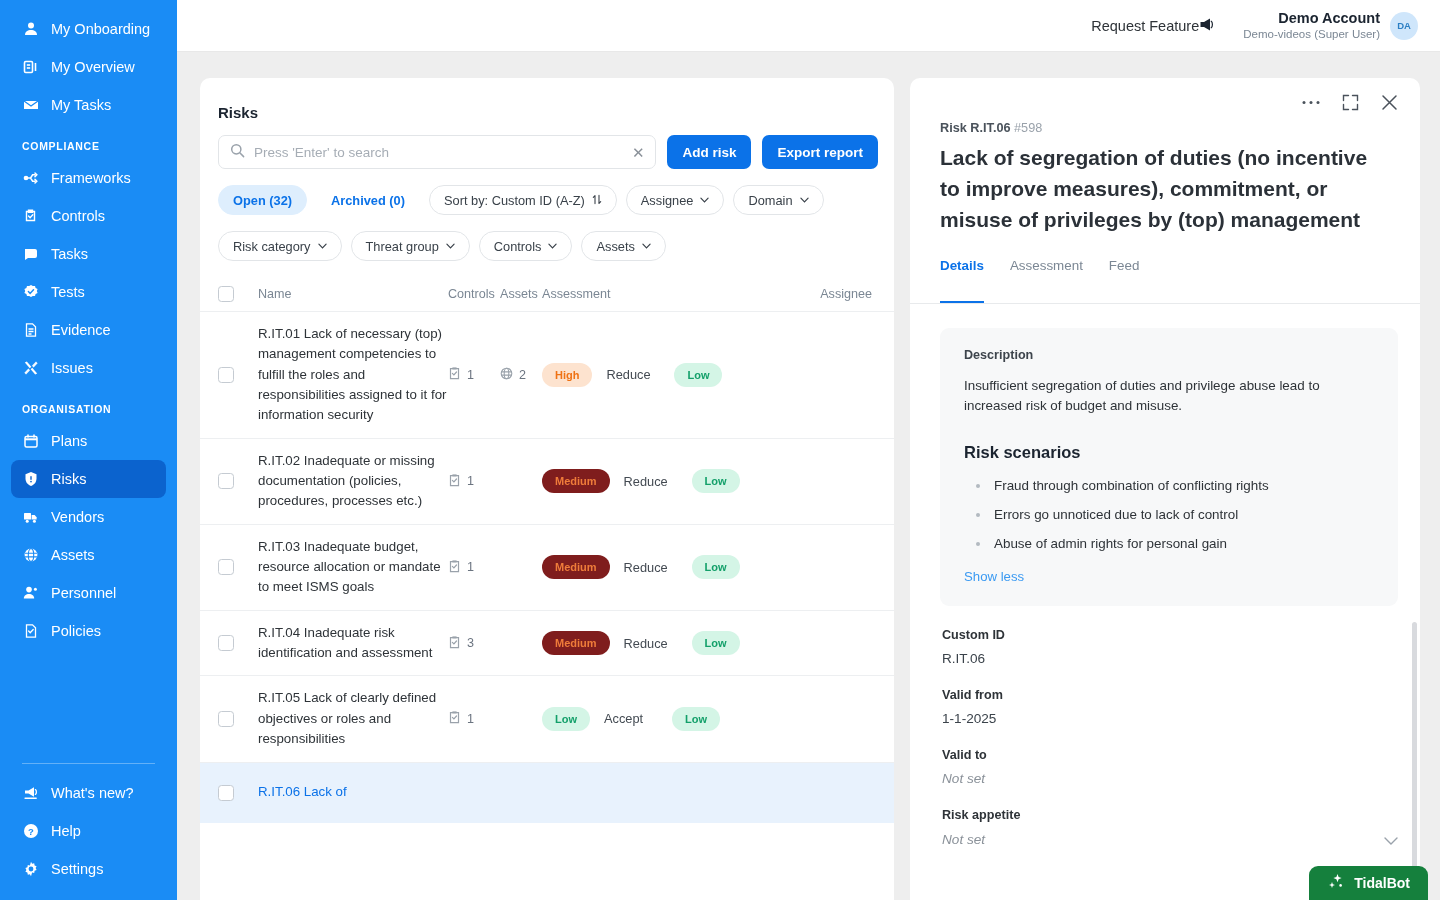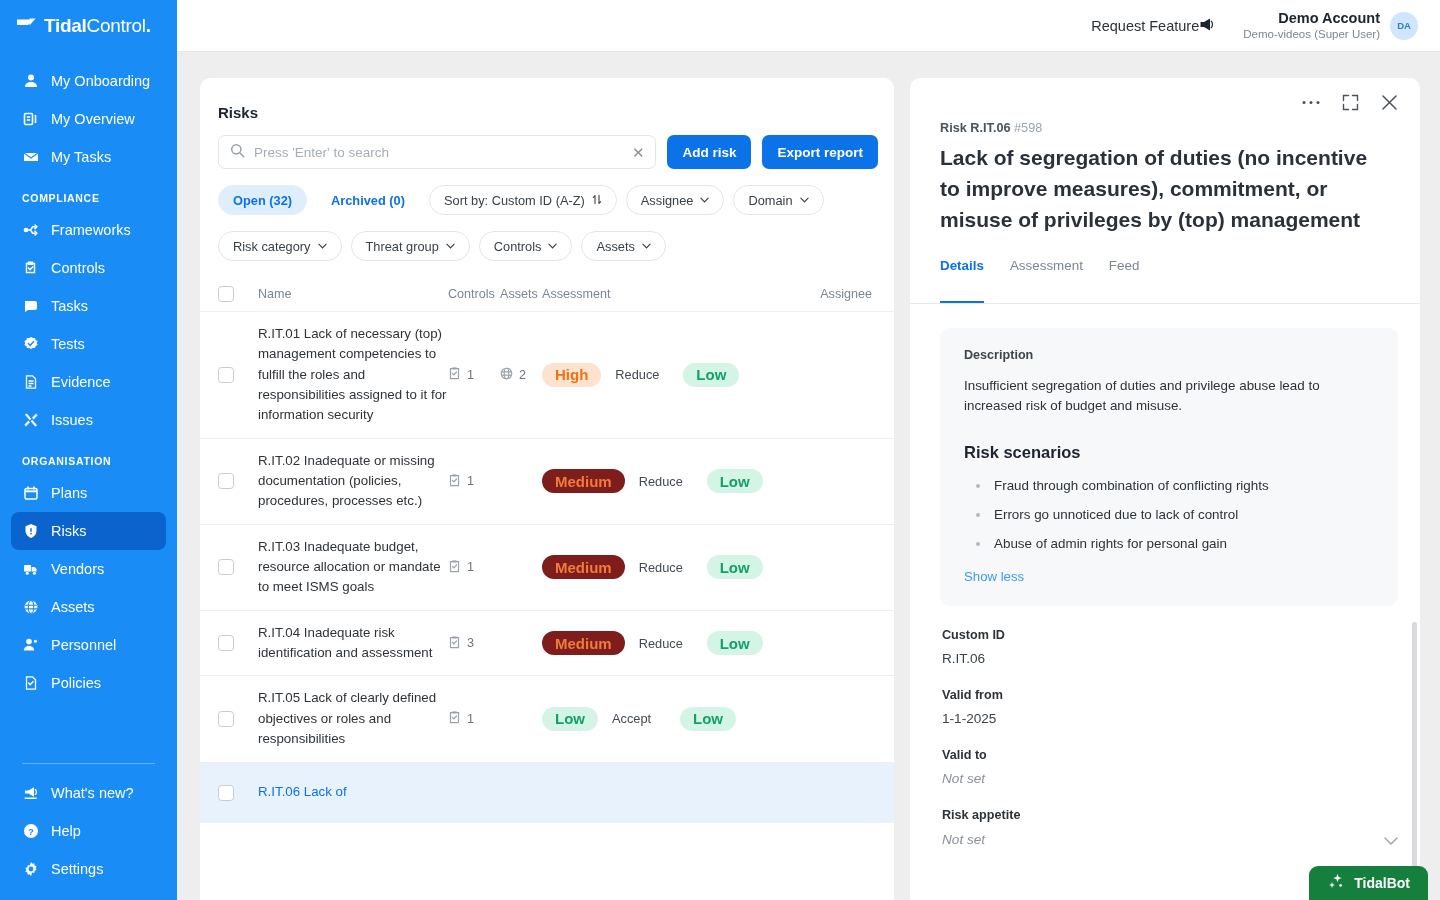--- a/index.html
+++ b/index.html
@@ -129,21 +129,21 @@
     border-bottom: 1px solid #edeff1; min-height: 60px;
   }
   .trow.selected { background: #e8f2fd; border-bottom: none; }
   .trow.selected .risk-name { color: #0b72e8; font-weight: 500; }
   .risk-name { font-size: 13.3px; color: #2e3338; line-height: 1.53; padding: 12px 0; }
   .cell-icon { display: flex; align-items: center; gap: 6px; font-size: 12.6px; color: #6b7480; }
   .assessment-cell { display: flex; align-items: center; gap: 14px; }
   .badge {
     display: inline-flex; align-items: center; justify-content: center;
     height: 24px; min-width: 48px; padding: 0 13px; border-radius: 13px;
-    font-size: 15px; font-weight: 600;
+    font-size: 11px; font-weight: 600;
   }
   .badge.high { background: #fde3cf; color: #ef7214; }
   .badge.medium { background: #7f1d1d; color: #ef7c3a; }
   .badge.low { background: #d4f5e6; color: #14a06a; }
   .treatment { font-size: 12.8px; color: #434a52; width: 54px; }
 
   
   .detail-card {
     position: absolute; left: 733px; top: 26px;
     width: 510px; height: 852px;
@@ -202,30 +202,20 @@
     position: absolute; right: 12px; bottom: 0;
     height: 34px; background: #15803d; color: #fff;
     border-radius: 9px 9px 0 0; display: flex; align-items: center;
     gap: 9px; padding: 0 18px; font-size: 14px; font-weight: 600; cursor: pointer;
   }
 </style>
 </head>
 <body>
 
 <aside class="sidebar">
-  <div class="logo">
-    <span>
-      <svg class="logo-mark" viewBox="0 0 22 18">
-        <path d="M1 2.5 L18 2.5 L12 8 L1 8 Z" fill="#fff"></path>
-        <path d="M3 10.5 L13 10.5 L9 15 L3 15 Z" fill="#fff" opacity="0"></path>
-        <path d="M13.5 1.5 L19.5 1.5 L13.5 8.5 Z" fill="#fff"></path>
-      </svg>
-    </span>
-    <span class="logo-text"><b>Tidal</b><span class="light">Control</span><span class="logo-dot">.</span></span>
-  </div>
 
   <nav class="nav">
     <div class="nav-item">
       <span class="nav-icon">
         <svg width="16" height="16" viewBox="0 0 16 16" fill="#fff">
             <circle cx="8" cy="4.5" r="3"></circle>
             <path d="M2 14c0-3.3 2.7-5 6-5s6 1.7 6 5z"></path>
           </svg>
       </span>
       <span>My Onboarding</span>

